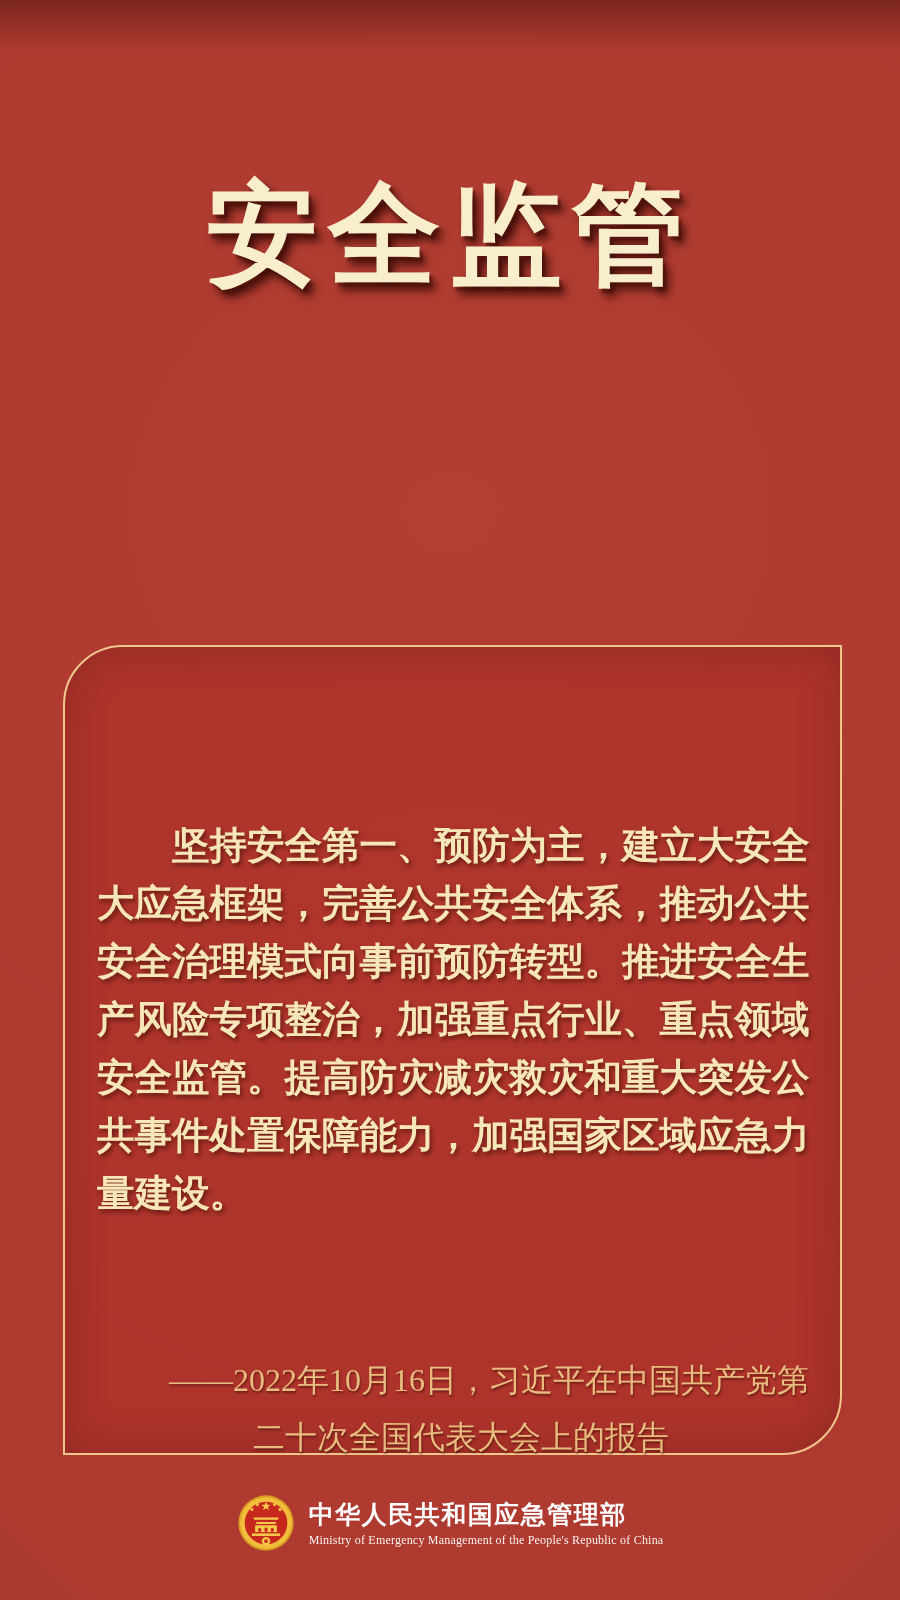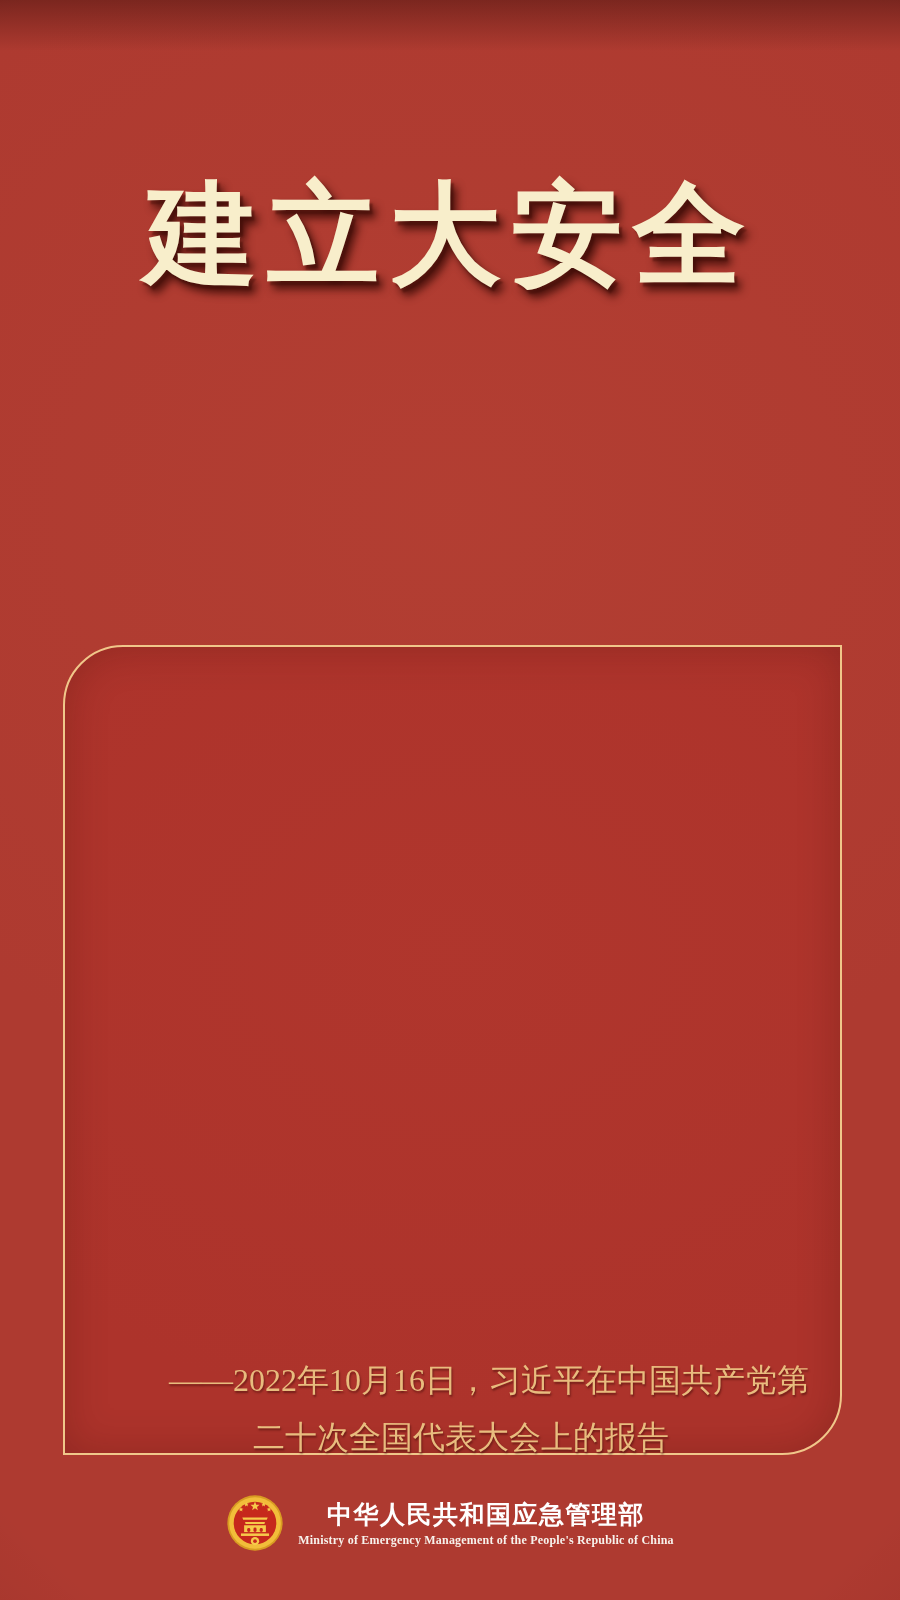--- a/index.html
+++ b/index.html
@@ -56,50 +56,59 @@
     text-shadow:1px 2px 2px rgba(58,10,6,.5);
   }
   .quote-source .line{white-space:nowrap;text-align:center;}
   .quote-source .line.indent{text-indent:1.75em;}
   
   .footer{
     position:absolute;left:0;top:1494px;width:100%;
     display:flex;justify-content:center;align-items:center;gap:14px;
   }
   .emblem{width:58px;height:58px;flex:0 0 auto;}
-  .footer-text{display:flex;flex-direction:column;align-items:center;}
+  .footer-text{display:flex;flex-direction:column;align-items:flex-start;}
   .org-cn{
     color:#ffffff;
     font-family:"Liberation Sans","DejaVu Sans",sans-serif;
     font-weight:bold;
     font-size:25px;
     letter-spacing:1.5px;
     line-height:32px;
     white-space:nowrap;
   }
   .org-en{
     color:#f7f2ec;
     font-family:"Liberation Serif","DejaVu Serif",serif;
-    font-weight:bold;
+    font-weight:normal;
     font-size:12px;
     letter-spacing:.2px;
     margin-top:3px;
     white-space:nowrap;
   }
 </style>
 </head>
 <body>
 
 <div class="poster">
 
   <div class="title">
-    <div>建立大安全</div>
+    <div>安全监管</div>
   </div>
 
   <div class="card">
+    <div class="quote-body">
+      <div class="line indent">坚持安全第一、预防为主，建立大安全</div>
+      <div class="line">大应急框架，完善公共安全体系，推动公共</div>
+      <div class="line">安全治理模式向事前预防转型。推进安全生</div>
+      <div class="line">产风险专项整治，加强重点行业、重点领域</div>
+      <div class="line">安全监管。提高防灾减灾救灾和重大突发公</div>
+      <div class="line">共事件处置保障能力，加强国家区域应急力</div>
+      <div class="line">量建设。</div>
+    </div>
     <div class="quote-source">
       <div class="line indent">——2022年10月16日，习近平在中国共产党第</div>
       <div class="line">二十次全国代表大会上的报告</div>
     </div>
   </div>
 
   <div class="footer">
     <svg class="emblem" viewBox="0 0 64 64" aria-hidden="true">
       <circle cx="32" cy="32" r="30.5" fill="#d89c22"></circle>
       <circle cx="32" cy="32" r="28.5" fill="#f2bd3a"></circle>

